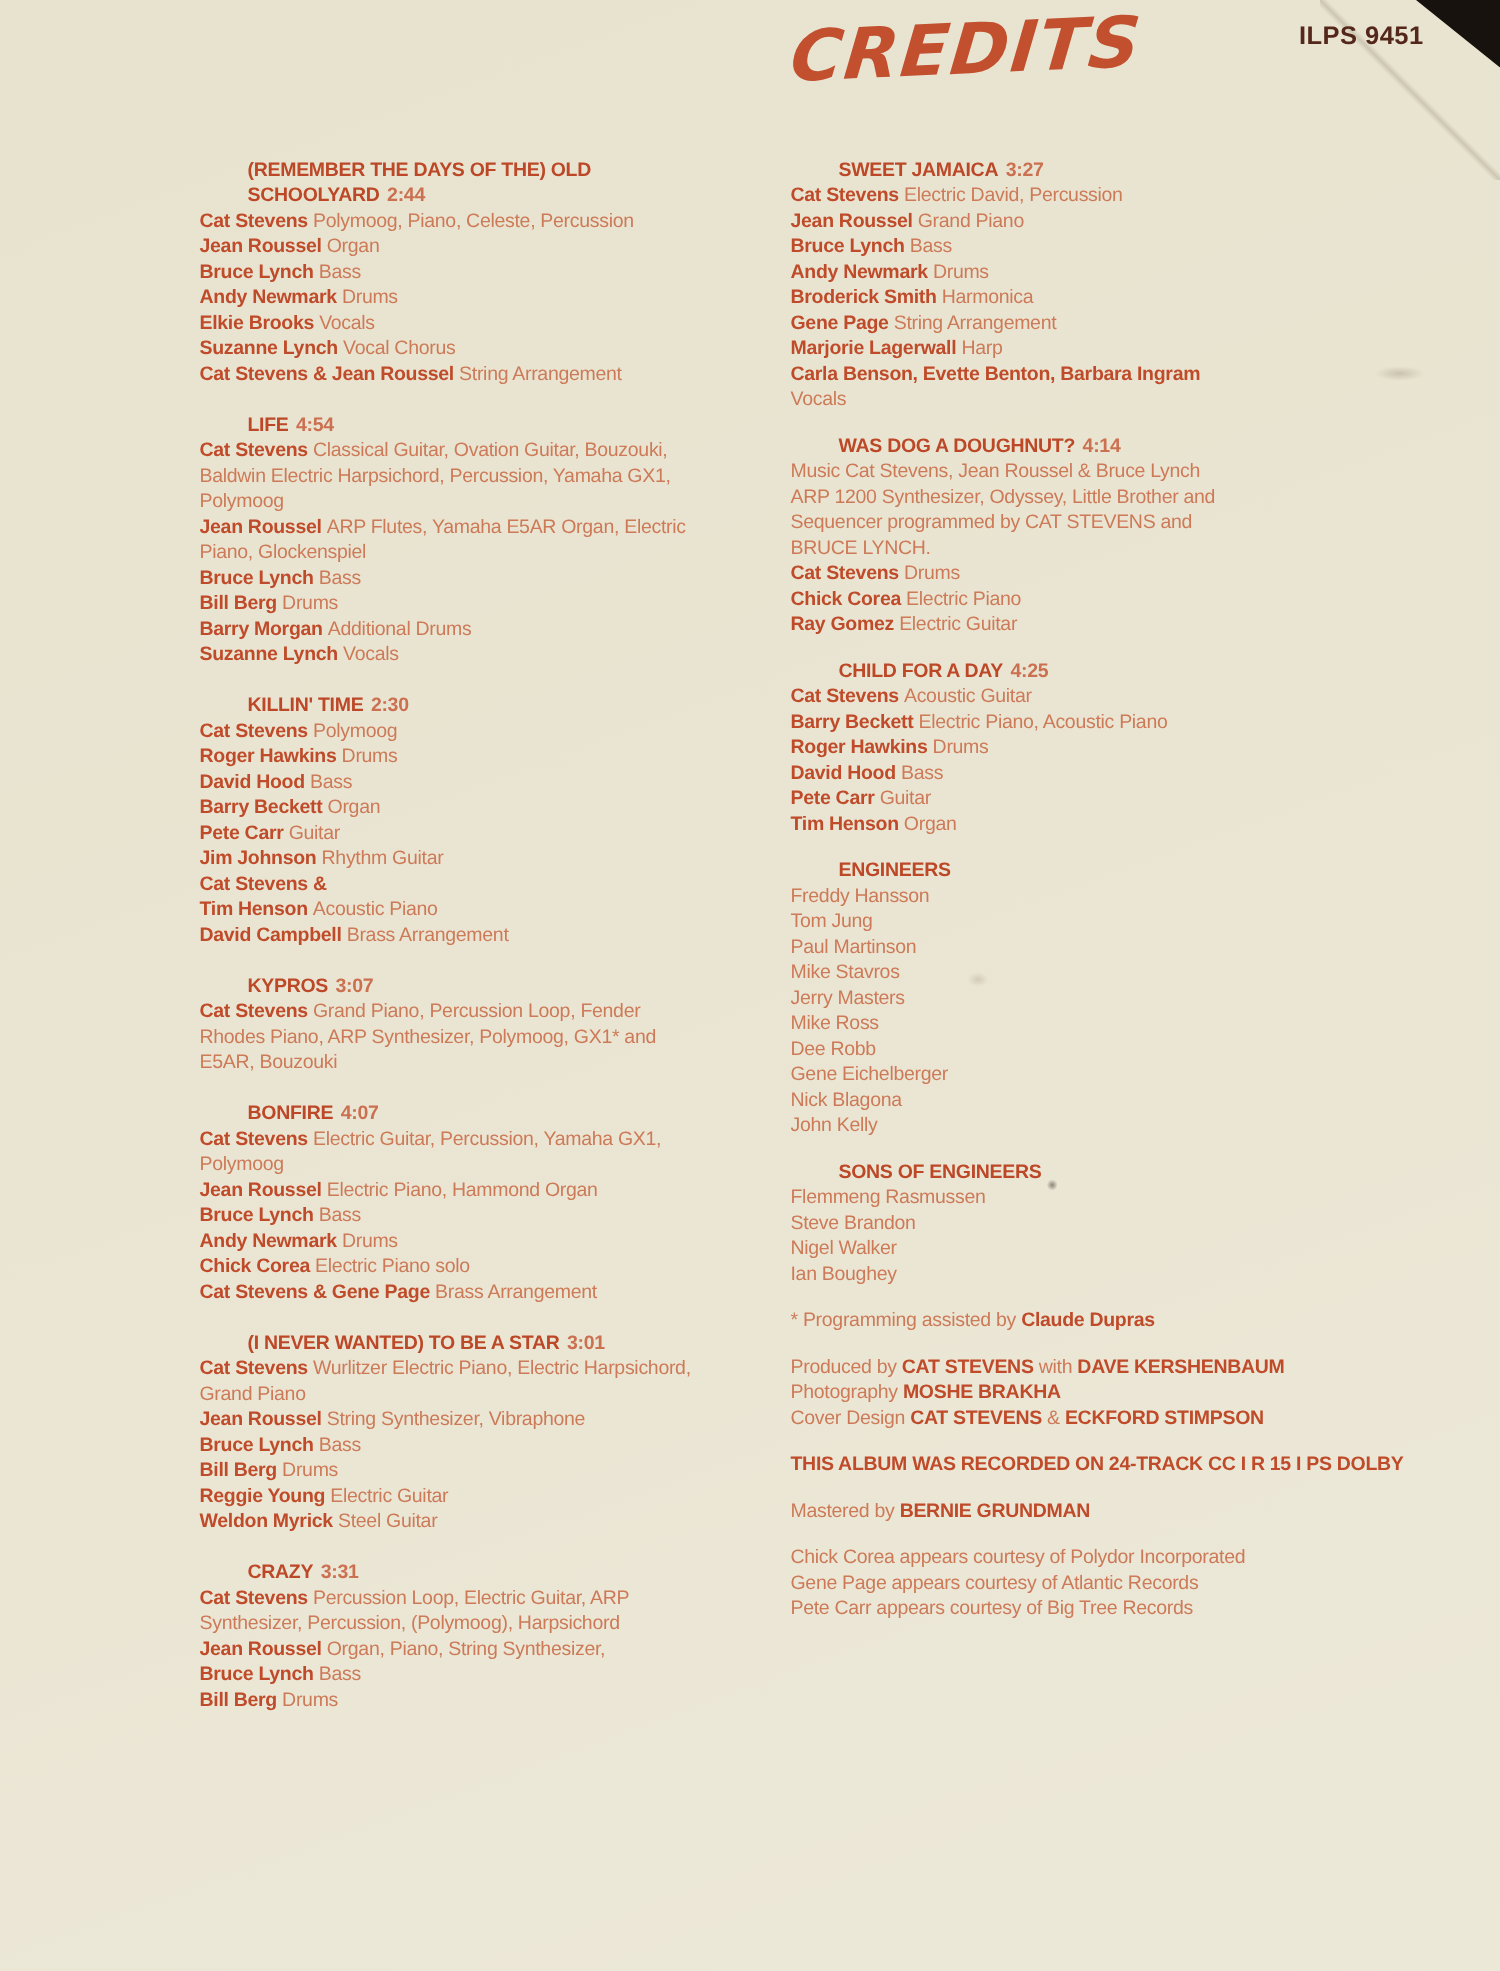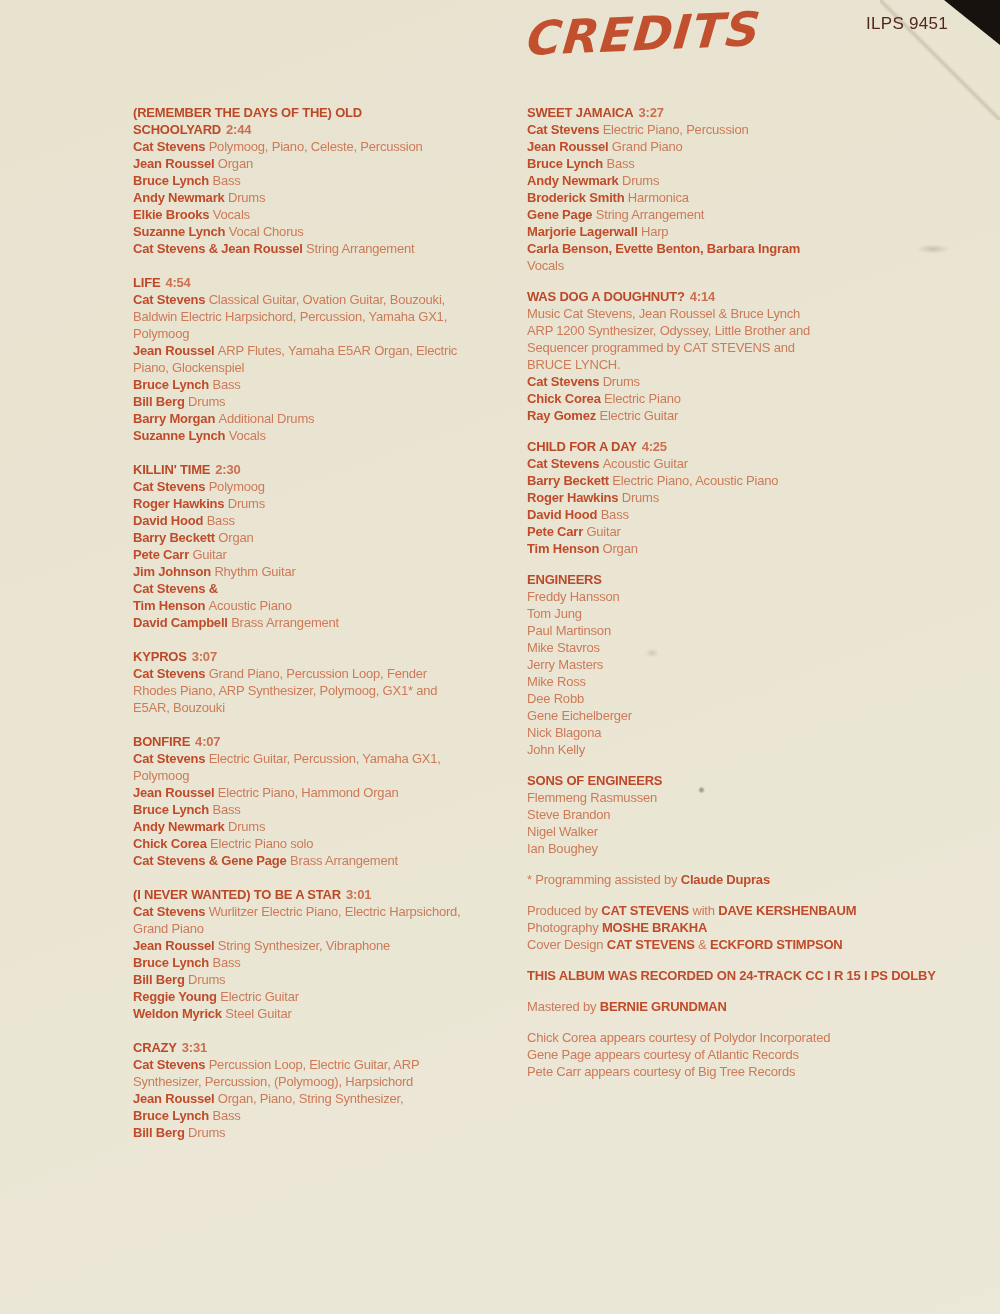--- a/index.html
+++ b/index.html
@@ -23,29 +23,29 @@
   .page-title{
     position:absolute;left:528px;top:6px;margin:0;
     font-family:"DejaVu Sans",sans-serif;
     font-style:italic;font-weight:bold;
     font-size:47px;letter-spacing:1px;
     color:#c24f2e;
     transform:skewX(-8deg) rotate(-2.5deg);
   }
   .catalog{
     position:absolute;left:866px;top:14px;
-    font-size:17px;font-weight:normal;color:#54271b;letter-spacing:.3px;
+    font-size:17px;font-weight:bold;color:#54271b;letter-spacing:.3px;
   }
   .col{position:absolute;top:104px;}
   .col-left{left:133px;width:336px;}
   .col-right{left:527px;width:432px;}
   .block{margin:0 0 14px 0;}
   .col-left .block{margin-bottom:17px;}
   .heading,.line{font-size:13px;line-height:17px;letter-spacing:-.2px;}
-  .heading{color:#bc4828;font-weight:bold;}
+  .heading{color:#bc4828;font-weight:bold;margin-left:32px;}
   .heading .dur{font-weight:bold;color:#cb7050;padding-left:5px;}
   .b{color:#bf4b2a;font-weight:bold;}
   .r{color:#cd7a58;font-weight:normal;}
   
   .spot1{position:absolute;left:698px;top:786px;width:7px;height:8px;border-radius:50%;
          background:radial-gradient(circle,rgba(60,55,45,.55),rgba(60,55,45,0) 70%);}
   .spot2{position:absolute;left:916px;top:244px;width:34px;height:10px;border-radius:50%;
          background:radial-gradient(ellipse,rgba(120,105,85,.28),rgba(120,105,85,0) 70%);}
   .spot3{position:absolute;left:645px;top:648px;width:14px;height:10px;border-radius:50%;
          background:radial-gradient(ellipse,rgba(140,125,100,.25),rgba(140,125,100,0) 70%);}
@@ -116,21 +116,21 @@
         <div class="heading"><span>CRAZY</span><span class="dur">3:31</span></div>
         <div class="line"><span class="b">Cat Stevens </span><span class="r">Percussion Loop, Electric Guitar, ARP Synthesizer, Percussion, (Polymoog), Harpsichord</span></div>
         <div class="line"><span class="b">Jean Roussel </span><span class="r">Organ, Piano, String Synthesizer,</span></div>
         <div class="line"><span class="b">Bruce Lynch </span><span class="r">Bass</span></div>
         <div class="line"><span class="b">Bill Berg </span><span class="r">Drums</span></div>
       </div>
     </div>
   <div class="col col-right" id="col-right">
       <div class="block">
         <div class="heading"><span>SWEET JAMAICA</span><span class="dur">3:27</span></div>
-        <div class="line"><span class="b">Cat Stevens </span><span class="r">Electric Piano, Percussion</span></div>
+        <div class="line"><span class="b">Cat Stevens </span><span class="r">Electric David, Percussion</span></div>
         <div class="line"><span class="b">Jean Roussel </span><span class="r">Grand Piano</span></div>
         <div class="line"><span class="b">Bruce Lynch </span><span class="r">Bass</span></div>
         <div class="line"><span class="b">Andy Newmark </span><span class="r">Drums</span></div>
         <div class="line"><span class="b">Broderick Smith </span><span class="r">Harmonica</span></div>
         <div class="line"><span class="b">Gene Page </span><span class="r">String Arrangement</span></div>
         <div class="line"><span class="b">Marjorie Lagerwall </span><span class="r">Harp</span></div>
         <div class="line"><span class="b">Carla Benson, Evette Benton, Barbara Ingram</span></div>
         <div class="line"><span class="r">Vocals</span></div>
       </div>
       <div class="block">

